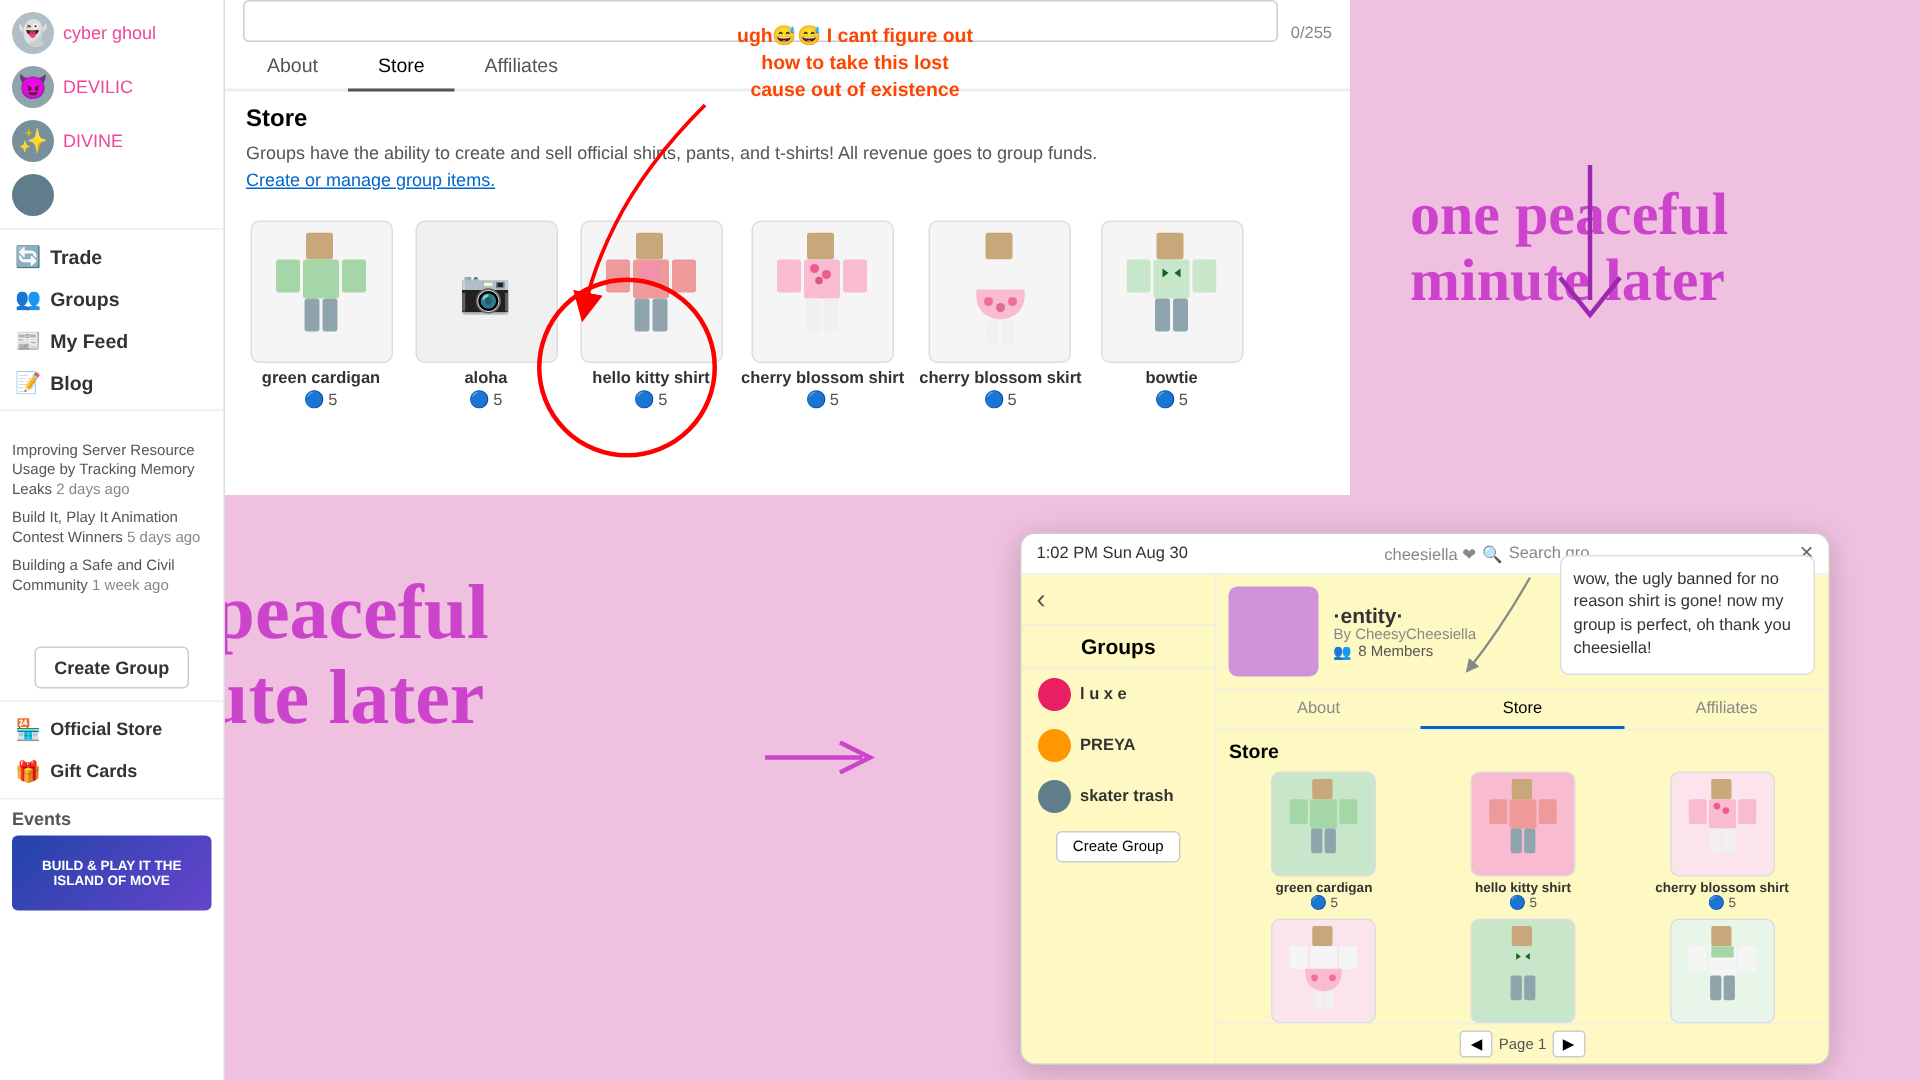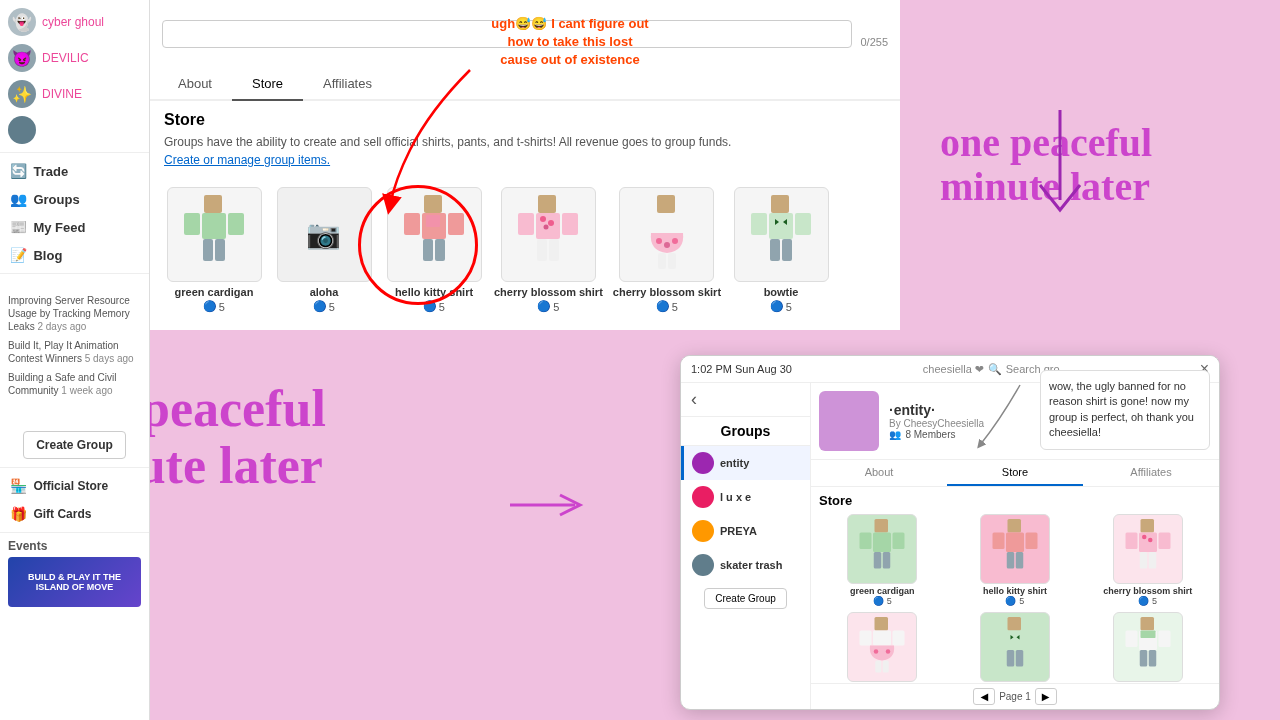--- a/index.html
+++ b/index.html
@@ -124,21 +124,21 @@
     .main-top {
       position: absolute;
       left: 150px; top: 0;
       width: 750px;
       height: 330px;
       background: #fff;
       overflow: hidden;
     }
 
     .text-area-row {
-      padding: 20px 12px;
+      padding: 0 12px;
       display: flex;
       gap: 8px;
       align-items: flex-end;
     }
     .text-box {
       flex: 1;
       height: 28px;
       border: 1px solid #ccc;
       border-radius: 4px;
       padding: 4px 8px;
@@ -294,21 +294,21 @@
       line-height: 1.1;
     }
 
     
     .phone-mockup {
       position: absolute;
       right: 60px;
       top: 355px;
       width: 540px;
       height: 355px;
-      background: #ffffff;
+      background: #fef9c3;
       border: 1px solid #ccc;
       border-radius: 10px;
       box-shadow: 0 4px 20px rgba(0,0,0,0.2);
       overflow: hidden;
       z-index: 10;
       display: flex;
       flex-direction: column;
     }
     .phone-status-bar {
       background: #fff;
@@ -821,24 +821,20 @@
     </div>
     <span class="phone-close-btn">×</span>
   </div>
 
   <div class="phone-body">
 
     <div class="phone-sidebar">
       <div class="phone-sidebar-back">‹</div>
       <div class="phone-sidebar-title">Groups</div>
 
-      <div class="phone-sidebar-item selected">
-        <div class="phone-sidebar-avatar" style="background:#9c27b0;"></div>
-        <span class="phone-sidebar-name">entity</span>
-      </div>
       <div class="phone-sidebar-item">
         <div class="phone-sidebar-avatar" style="background:#e91e63;"></div>
         <span class="phone-sidebar-name">l u x e</span>
       </div>
       <div class="phone-sidebar-item">
         <div class="phone-sidebar-avatar" style="background:#ff9800;"></div>
         <span class="phone-sidebar-name">PREYA</span>
       </div>
       <div class="phone-sidebar-item">
         <div class="phone-sidebar-avatar" style="background:#607d8b;"></div>

